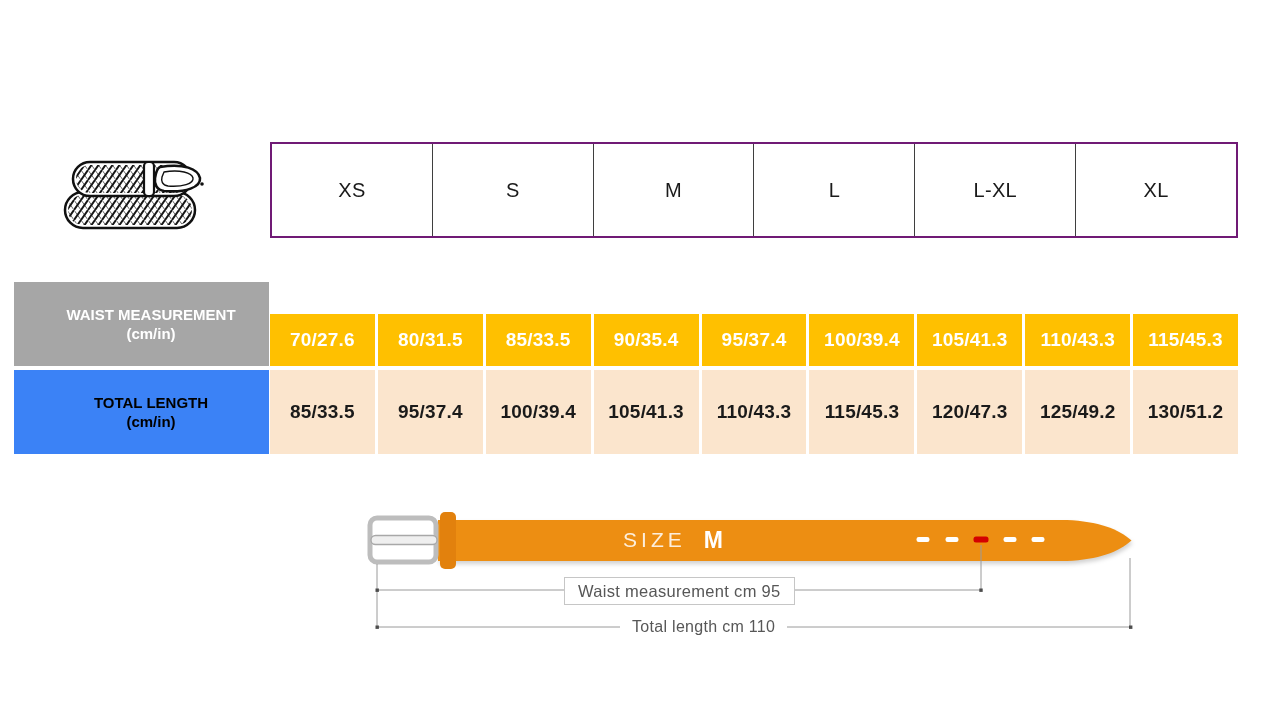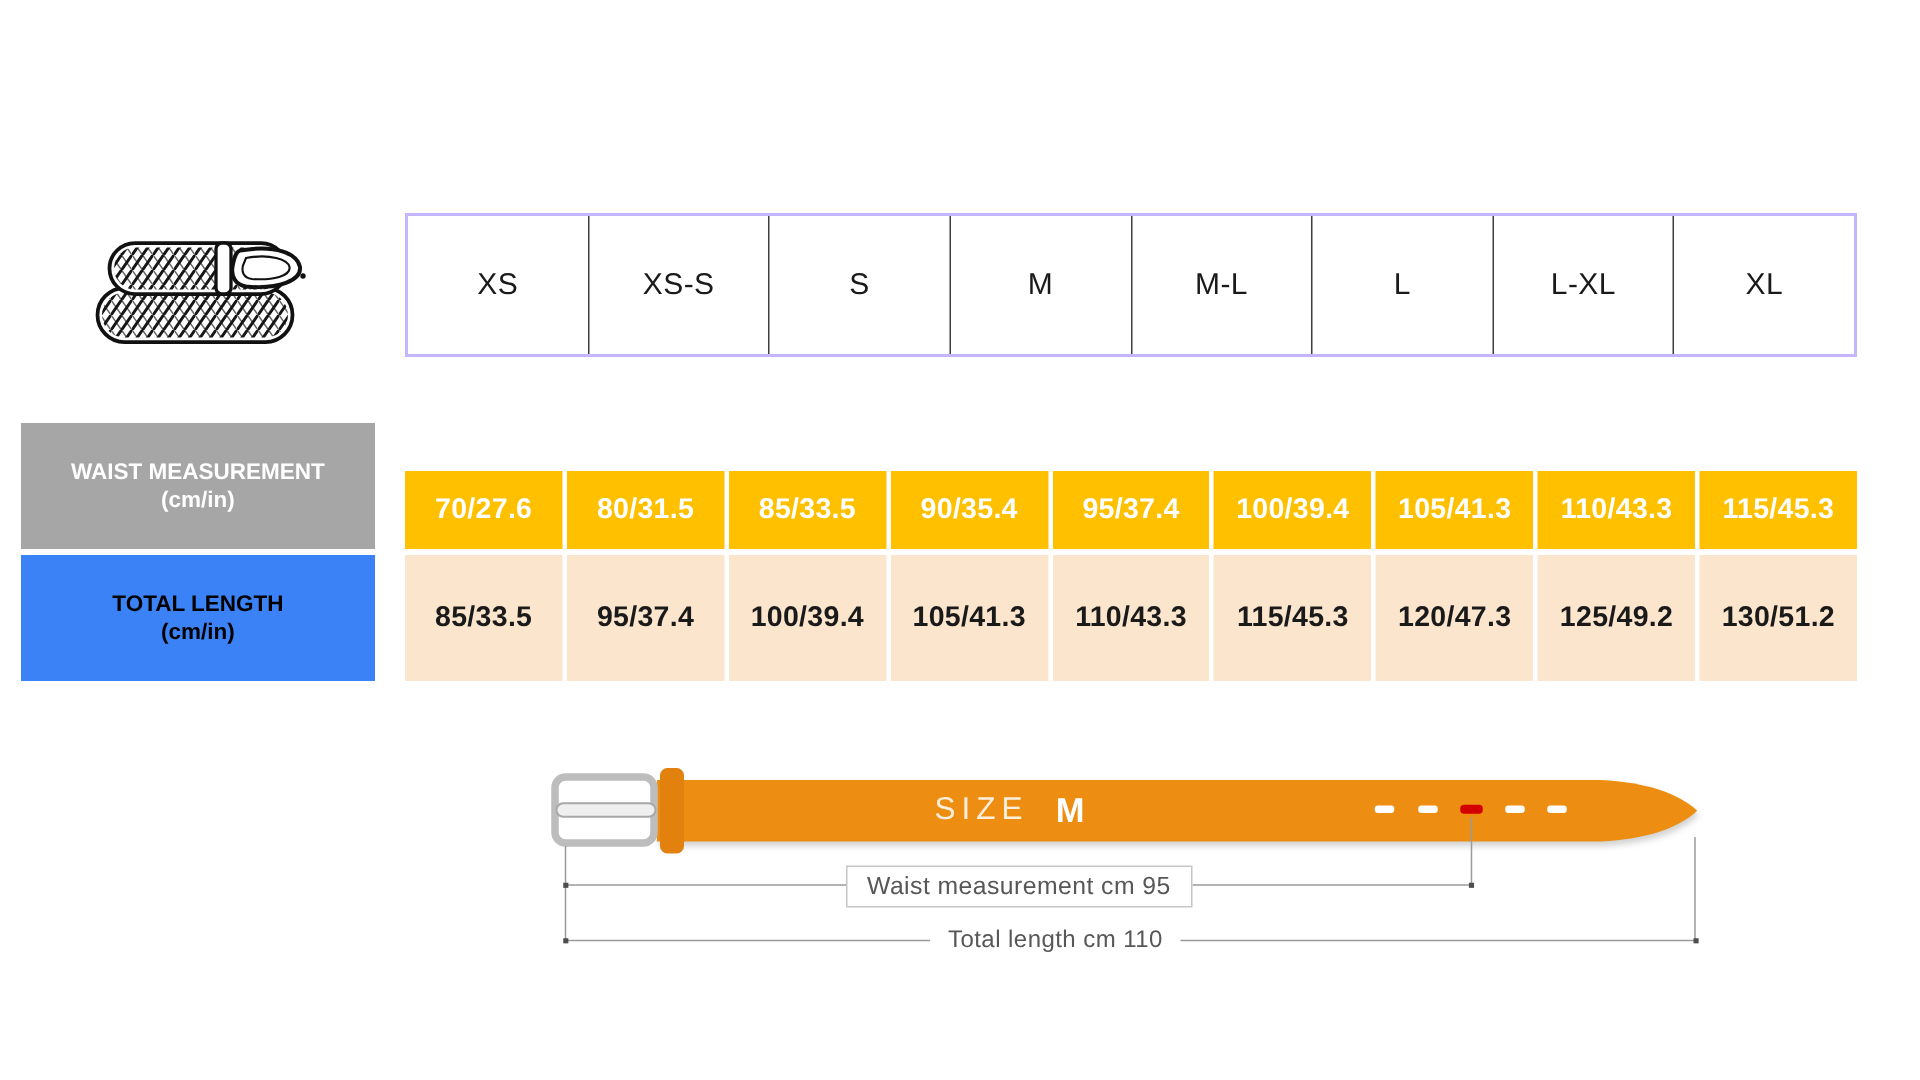--- a/index.html
+++ b/index.html
@@ -11,34 +11,34 @@
   }
   .stage { position:absolute; inset:0; }
 
   
   .product-image { position:absolute; left:60px; top:150px; width:148px; height:88px; }
 
   
   .header-row {
     position:absolute; left:270px; top:142px; width:968px; height:96px;
     display:flex; box-sizing:border-box;
-    border:2px solid #c4b5fd;
+    border:2px solid #701a75;
   }
   .hcell {
     flex:1; display:flex; align-items:center; justify-content:center;
     font-size:20px; color:#1a1a1a; border-right:1px solid #3f3f3f;
     box-sizing:border-box; letter-spacing:.3px;
   }
   .hcell:last-child { border-right:none; }
 
   
   .row-label {
     position:absolute; left:14px; width:236px; height:84px;
     display:flex; flex-direction:column; align-items:center; justify-content:center;
-    font-weight:bold; font-size:15px; line-height:1.3; text-align:center;
+    font-weight:bold; font-size:15px; line-height:1.3; text-align:center;padding-left:19px;
   }
   .row-label--waist { top:282px; background:#a6a6a6; color:#ffffff; }
   .row-label--total { top:370px; background:#3b82f6; color:#000000; }
 
   
   .strip {
     position:absolute; left:270px; width:968px; height:84px;
     display:flex; gap:3px;
   }
   .strip--waist { top:282px; }
@@ -93,24 +93,22 @@
       <rect x="84" y="12" width="10" height="34" rx="4" fill="#ffffff" stroke="#111111" stroke-width="2.2"></rect>
 
       <path d="M100,17 C124,13 138,19 140,28 C141,37 126,43 104,41 C97,40 94,34 95,28 C96,22 97,18 100,17 Z" fill="#ffffff" stroke="#111111" stroke-width="2.6"></path>
       <path d="M104,22 C120,19 132,23 133,28 C134,34 122,37 108,36 C102,35 101,31 102,27 Z" fill="#ffffff" stroke="#111111" stroke-width="1.4"></path>
       <circle cx="142" cy="34" r="1.8" fill="#111111"></circle>
     </svg>
   </div>
 
   <div class="header-row">
     <div class="hcell">XS</div>
-    <div class="hcell">XS-S</div>
     <div class="hcell">S</div>
     <div class="hcell">M</div>
-    <div class="hcell">M-L</div>
     <div class="hcell">L</div>
     <div class="hcell">L-XL</div>
     <div class="hcell">XL</div>
   </div>
 
   <div class="row-label row-label--waist">
     <span>WAIST MEASUREMENT</span>
     <span>(cm/in)</span>
   </div>
   <div class="strip strip--waist">

